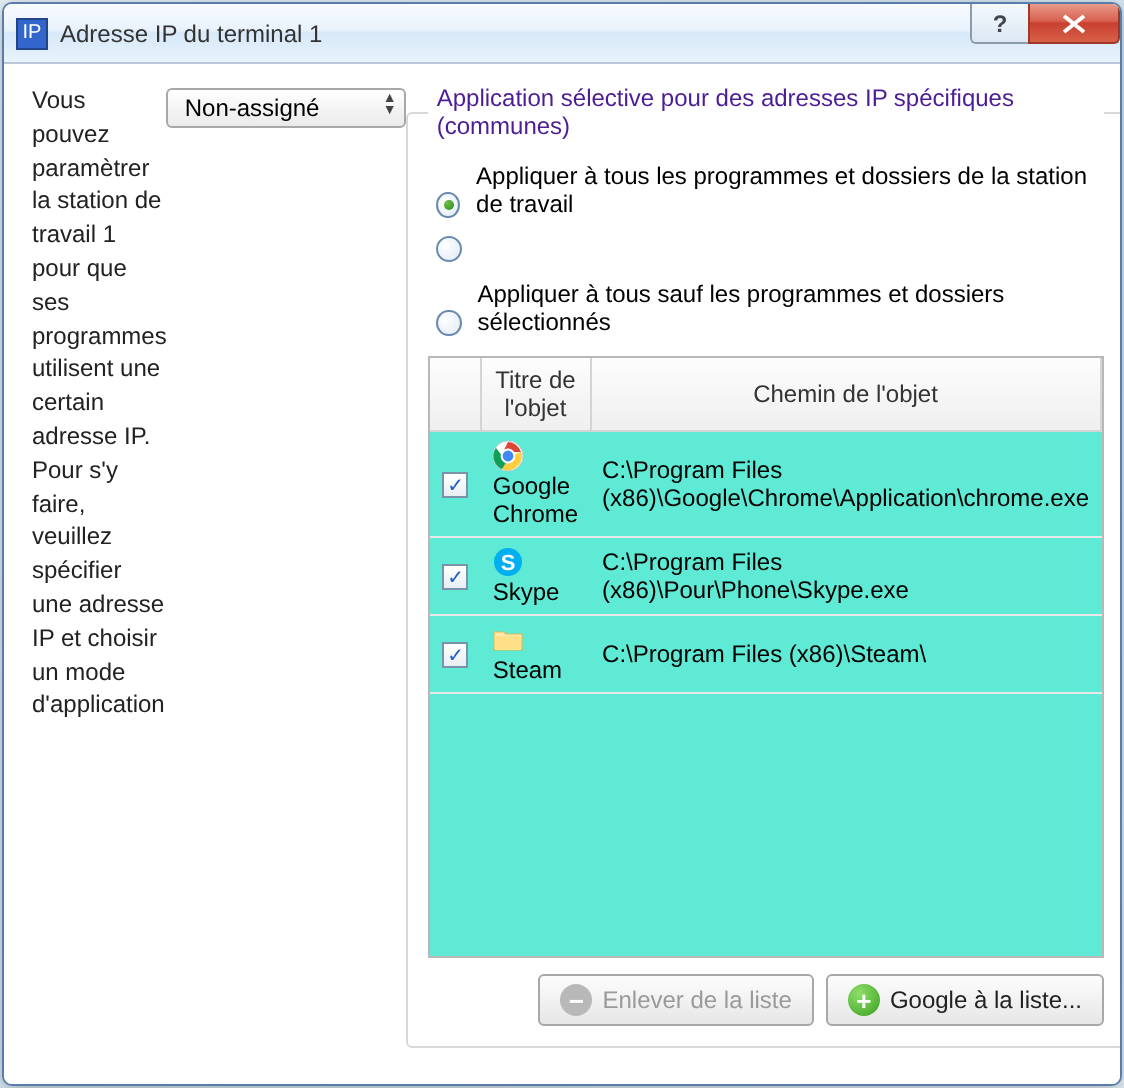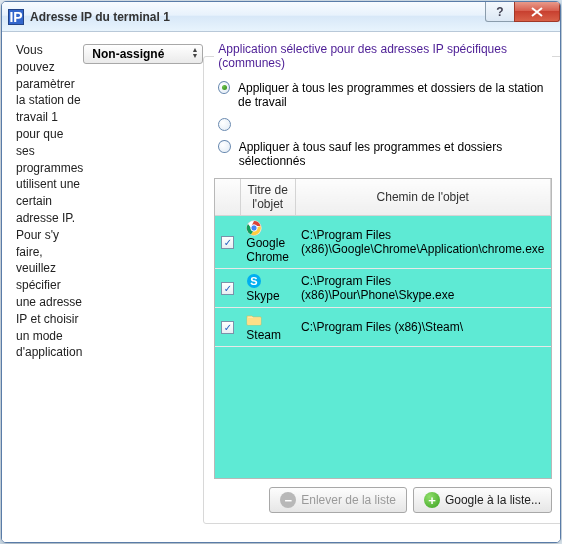--- a/index.html
+++ b/index.html
@@ -33,25 +33,25 @@
     padding: 0 0 0 6px;
   }
   .title-icon {
     width: 16px; height: 16px;
     background: #3366cc;
     border: 1px solid #224488;
     display: flex;
     align-items: center;
     justify-content: center;
     color: #fff;
-    font-size: 14px;
-    font-weight: bold;
+    font-size: 10px;
+    font-weight: normal;
     margin-right: 6px;
   }
-  .titlebar-text { color: #333; flex: 1; font-weight: bold; }
+  .titlebar-text { color: #333; flex: 1; }
   .titlebar-buttons { display: flex; align-self: flex-start; }
   .tb-btn {
     height: 20px;
     border: 1px solid #8a9cac;
     border-top: none;
     margin-left: -1px;
     display: flex;
     align-items: center;
     justify-content: center;
     font-family: sans-serif;
@@ -79,35 +79,34 @@
   .intro { color: #222; line-height: 1.4; margin-bottom: 6px; }
   .combo-row { text-align: center; margin: 2px 0 10px; }
   .combo {
     display: inline-flex;
     align-items: flex-start;
     border: 1px solid #a8a8a8;
     background: linear-gradient(#fff, #eaeaea);
     border-radius: 3px;
     padding: 2px 4px 2px 8px;
     min-width: 120px;
-    font-weight: bold;
   }
   .combo span { flex: 1; text-align: left; }
   .spinner { display: flex; flex-direction: column; margin-left: 6px; line-height: 6px; font-size: 7px; color: #444; }
   fieldset.group {
     border: 1px solid #d8d8d8;
     border-radius: 3px;
     padding: 8px 10px 10px 10px;
     margin: 0 0 8px 0;
     flex: 1;
     display: flex;
     flex-direction: column;
   }
   fieldset.group legend { color: #4c1d95; padding: 0 4px; }
-  .radio-row { display: flex; align-items: flex-start; margin: 3px 0 6px 4px; }
+  .radio-row { display: flex; align-items: flex-end; margin: 3px 0 6px 4px; }
   .radio {
     width: 13px; height: 13px; border-radius: 50%;
     border: 1px solid #6a8ab0;
     background: radial-gradient(circle at 35% 35%, #fff, #dfeaf5);
     margin-right: 8px;
     position: relative;
   }
   .radio.checked::after {
     content: ""; position: absolute; top: 3px; left: 3px;
     width: 5px; height: 5px; border-radius: 50%;

